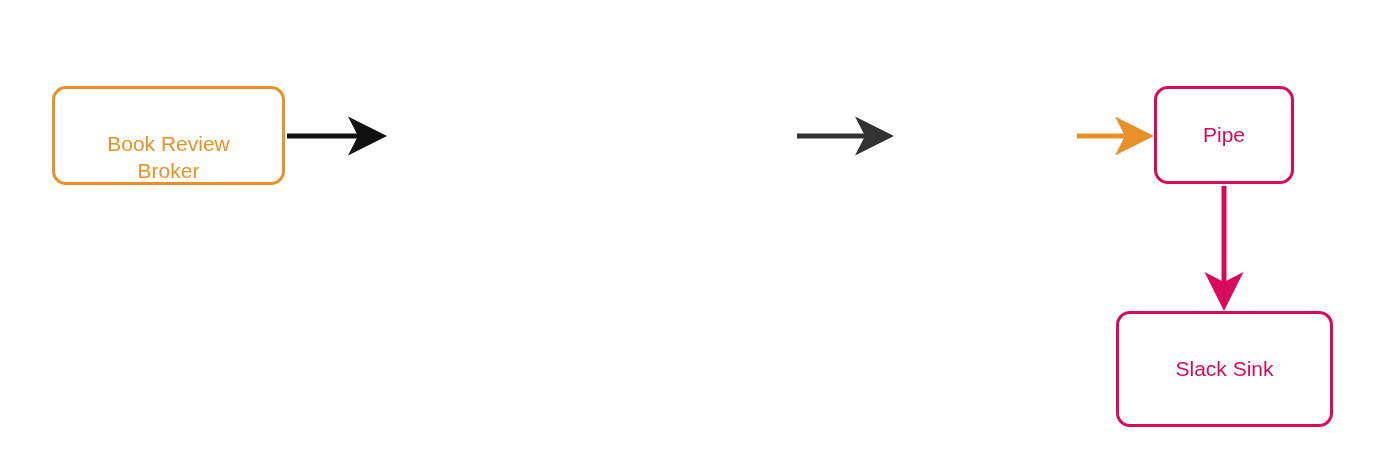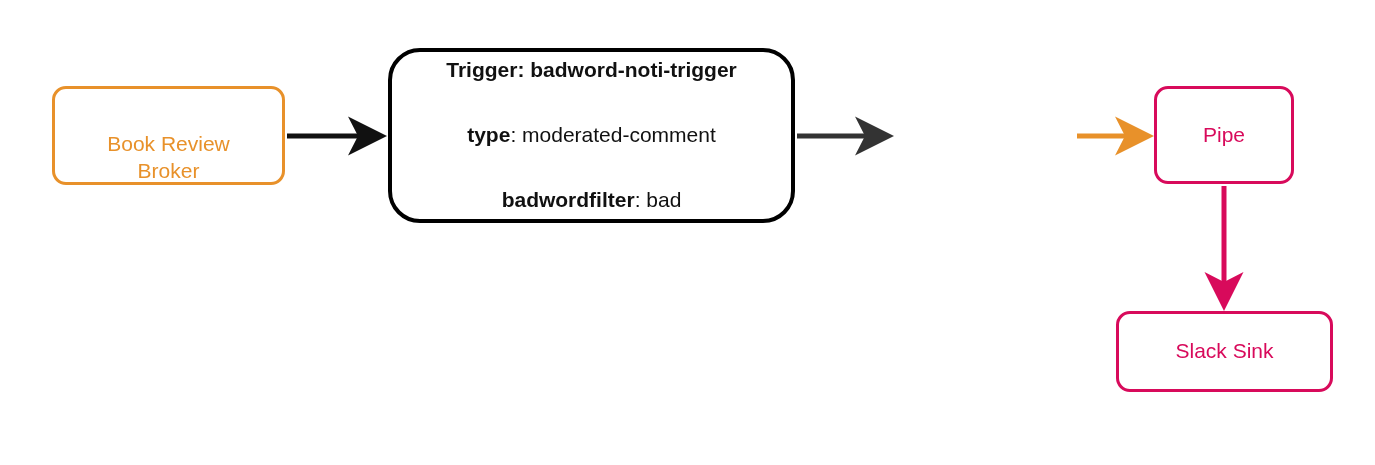--- a/index.html
+++ b/index.html
@@ -77,21 +77,21 @@
     color: #D80A5B;
     font-size: 21px;
     font-weight: 400;
   }
 
   
   #node-book-review-broker { left: 52px;   top: 86px;  width: 233px; height: 99px; }
   #node-trigger            { left: 388px;  top: 48px;  width: 407px; height: 175px; }
   #node-badword-broker     { left: 894px;  top: 88px;  width: 181px; height: 94px; }
   #node-pipe               { left: 1154px; top: 86px;  width: 140px; height: 98px; }
-  #node-slack-sink         { left: 1116px; top: 311px; width: 217px; height: 81px; }
+  #node-slack-sink         { left: 1116px; top: 311px; width: 217px; height: 116px; }
 </style>
 </head>
 <body>
 
 <div id="canvas">
 
   <svg id="edge-layer" viewBox="0 0 1375 465" width="1375" height="465" xmlns="http://www.w3.org/2000/svg">
     <defs>
       <marker id="ah-black" markerWidth="9" markerHeight="9" refX="7.2" refY="4.5" orient="auto" markerUnits="strokeWidth">
         <path d="M0.6,0.6 L8.4,4.5 L0.6,8.4 L2.6,4.5 Z" fill="#111111"></path>
@@ -114,27 +114,20 @@
     <line x1="1077" y1="136" x2="1148" y2="136" stroke="#E8912A" stroke-width="5" marker-end="url(#ah-orange)"></line>
 
     <line x1="1224" y1="186" x2="1224" y2="305" stroke="#D80A5B" stroke-width="5" marker-end="url(#ah-crimson)"></line>
   </svg>
 
   <div class="node broker" id="node-book-review-broker">
     <div class="node-label">Book Review
 Broker</div>
   </div>
 
-  <div class="node trigger" id="node-trigger">
-    <div class="node-label">
-      <div><span class="k">Trigger:</span> <span class="k">badword-noti-trigger</span></div>
-      <div><span class="k">type</span><span>: moderated-comment</span></div>
-      <div><span class="k">badwordfilter</span><span>: bad</span></div>
-    </div>
-  </div>
 
 
   <div class="node crimson" id="node-pipe">
     <div class="node-label">Pipe</div>
   </div>
 
   <div class="node crimson" id="node-slack-sink">
     <div class="node-label">Slack Sink</div>
   </div>
 

